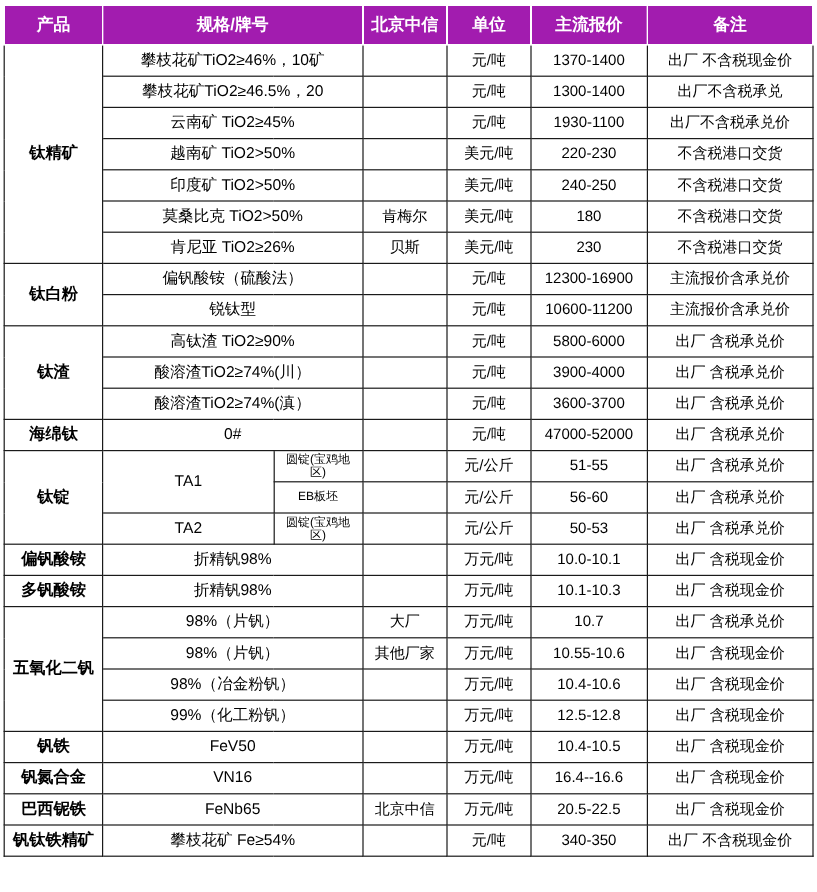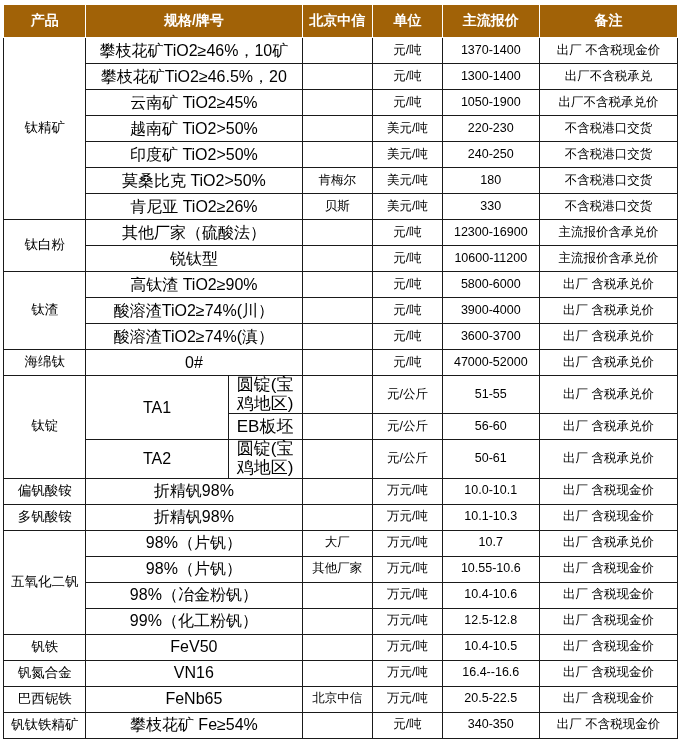--- a/index.html
+++ b/index.html
@@ -29,43 +29,43 @@
     border: 1px solid #1a1a1a;
     padding: 0 4px;
     height: 25px;
     line-height: 1.1;
     text-align: center;
     vertical-align: middle;
     word-break: break-all;
     overflow: hidden;
   }
   table.price-table thead th {
-    background: #a16207;
+    background: #a21caf;
     color: #ffffff;
     font-weight: bold;
     font-size: 14px;
     height: 32px;
     border-color: #ffffff;
   }
   thead th.first-head {
     border-left-color: #1a1a1a;
   }
   td.cat {
-    font-weight: normal;
+    font-weight: bold;
     font-size: 13.5px;
   }
   td.spec {
     text-align: left;
     padding-left: 6px;
-    font-size: 16px;
+    font-size: 13px;
   }
   td.sub {
     text-align: left;
     padding-left: 6px;
-    font-size: 17px;
+    font-size: 10px;
   }
   td.maker, td.unit, td.price, td.note {
     font-size: 12.5px;
   }
   td.note {
     white-space: nowrap;
   }
 </style>
 </head>
 <body>
@@ -105,21 +105,21 @@
         <td class="spec" colspan="2">攀枝花矿TiO2≥46.5%，20</td>
         <td class="maker"></td>
         <td class="unit">元/吨</td>
         <td class="price">1300-1400</td>
         <td class="note">出厂不含税承兑</td>
       </tr>
       <tr>
         <td class="spec" colspan="2">云南矿 TiO2≥45%</td>
         <td class="maker"></td>
         <td class="unit">元/吨</td>
-        <td class="price">1050-1900</td>
+        <td class="price">1930-1100</td>
         <td class="note">出厂不含税承兑价</td>
       </tr>
       <tr>
         <td class="spec" colspan="2">越南矿 TiO2&gt;50%</td>
         <td class="maker"></td>
         <td class="unit">美元/吨</td>
         <td class="price">220-230</td>
         <td class="note">不含税港口交货</td>
       </tr>
       <tr>
@@ -133,27 +133,27 @@
         <td class="spec" colspan="2">莫桑比克 TiO2&gt;50%</td>
         <td class="maker">肯梅尔</td>
         <td class="unit">美元/吨</td>
         <td class="price">180</td>
         <td class="note">不含税港口交货</td>
       </tr>
       <tr>
         <td class="spec" colspan="2">肯尼亚 TiO2≥26%</td>
         <td class="maker">贝斯</td>
         <td class="unit">美元/吨</td>
-        <td class="price">330</td>
+        <td class="price">230</td>
         <td class="note">不含税港口交货</td>
       </tr>
 
       <tr>
         <td class="cat" rowspan="2">钛白粉</td>
-        <td class="spec" colspan="2">其他厂家（硫酸法）</td>
+        <td class="spec" colspan="2">偏钒酸铵（硫酸法）</td>
         <td class="maker"></td>
         <td class="unit">元/吨</td>
         <td class="price">12300-16900</td>
         <td class="note">主流报价含承兑价</td>
       </tr>
       <tr>
         <td class="spec" colspan="2">锐钛型</td>
         <td class="maker"></td>
         <td class="unit">元/吨</td>
         <td class="price">10600-11200</td>
@@ -206,21 +206,21 @@
         <td class="maker"></td>
         <td class="unit">元/公斤</td>
         <td class="price">56-60</td>
         <td class="note">出厂 含税承兑价</td>
       </tr>
       <tr>
         <td class="spec">TA2</td>
         <td class="sub">圆锭(宝鸡地区)</td>
         <td class="maker"></td>
         <td class="unit">元/公斤</td>
-        <td class="price">50-61</td>
+        <td class="price">50-53</td>
         <td class="note">出厂 含税承兑价</td>
       </tr>
 
       <tr>
         <td class="cat">偏钒酸铵</td>
         <td class="spec" colspan="2">折精钒98%</td>
         <td class="maker"></td>
         <td class="unit">万元/吨</td>
         <td class="price">10.0-10.1</td>
         <td class="note">出厂 含税现金价</td>

